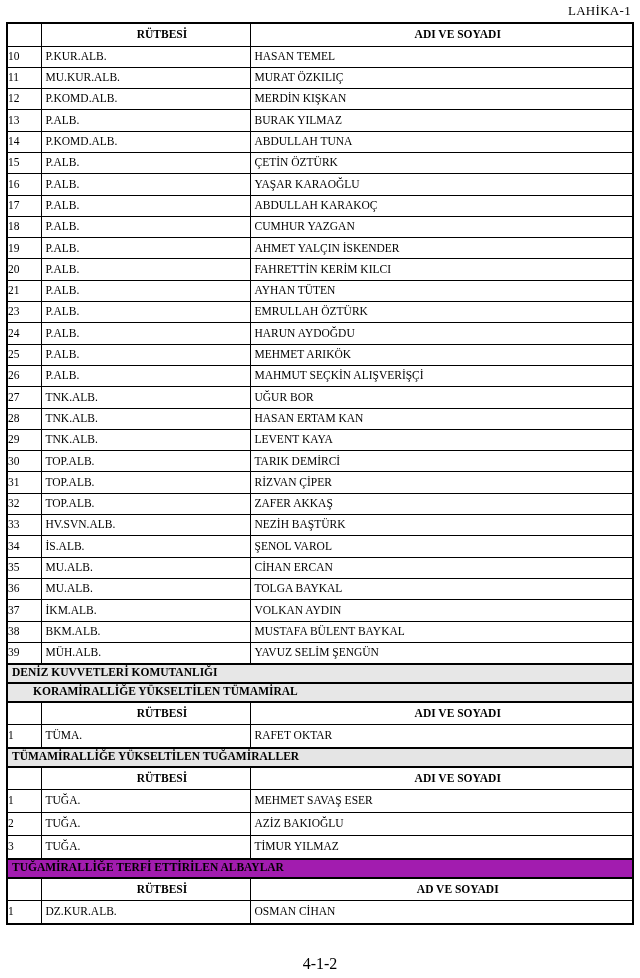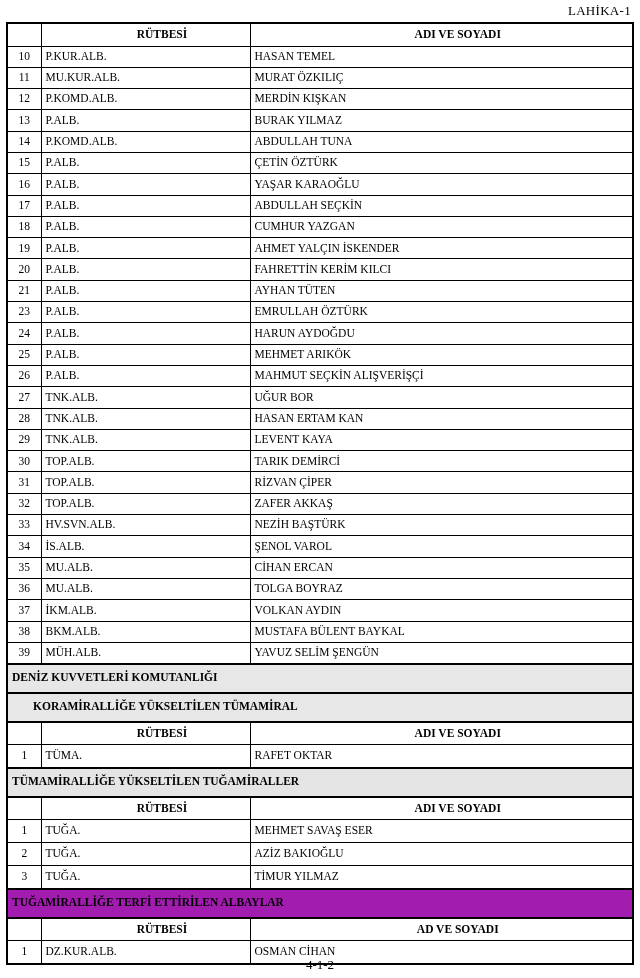--- a/index.html
+++ b/index.html
@@ -28,33 +28,33 @@
     font-size: 11.5px;
     line-height: 1;
     padding: 0 4px;
     vertical-align: middle;
     white-space: nowrap;
     overflow: hidden;
   }
   tr.data-row { height: 23px; }
   tr.data-row.compact { height: 21.3px; }
   tr.header-row { height: 23px; }
-  tr.band-row { height: 29px; }
-  .doc-table td.c0 { text-align: center; padding: 0; }
+  tr.band-row { height: 19px; }
+  .doc-table td.c0 { text-align: left; padding: 0; }
   .doc-table .header-row td { font-weight: bold; text-align: center; padding-left: 37px; }
   tr.band-row td {
     font-weight: bold;
     text-align: left;
     border-top: 2px solid #000;
     border-bottom: 2px solid #000;
   }
   .page-footer {
     position: absolute; bottom: 5px; left: 0; right: 0;
     text-align: center;
-    font-size: 13px;
+    font-size: 16px;
   }
 </style>
 </head>
 <body>
 
 <div class="annex">LAHİKA-1</div>
 
 <table class="doc-table">
   <colgroup>
     <col style="width:34px">
@@ -98,21 +98,21 @@
         <td class="c2">ÇETİN ÖZTÜRK</td>
       </tr>
       <tr class="data-row compact">
         <td class="c0">16</td>
         <td class="c1">P.ALB.</td>
         <td class="c2">YAŞAR KARAOĞLU</td>
       </tr>
       <tr class="data-row compact">
         <td class="c0">17</td>
         <td class="c1">P.ALB.</td>
-        <td class="c2">ABDULLAH SEÇKİN</td>
+        <td class="c2">ABDULLAH KARAKOÇ</td>
       </tr>
       <tr class="data-row compact">
         <td class="c0">18</td>
         <td class="c1">P.ALB.</td>
         <td class="c2">CUMHUR YAZGAN</td>
       </tr>
       <tr class="data-row compact">
         <td class="c0">19</td>
         <td class="c1">P.ALB.</td>
         <td class="c2">AHMET YALÇIN İSKENDER</td>
@@ -188,21 +188,21 @@
         <td class="c2">ŞENOL VAROL</td>
       </tr>
       <tr class="data-row compact">
         <td class="c0">35</td>
         <td class="c1">MU.ALB.</td>
         <td class="c2">CİHAN ERCAN</td>
       </tr>
       <tr class="data-row compact">
         <td class="c0">36</td>
         <td class="c1">MU.ALB.</td>
-        <td class="c2">TOLGA BOYRAZ</td>
+        <td class="c2">TOLGA BAYKAL</td>
       </tr>
       <tr class="data-row compact">
         <td class="c0">37</td>
         <td class="c1">İKM.ALB.</td>
         <td class="c2">VOLKAN AYDIN</td>
       </tr>
       <tr class="data-row compact">
         <td class="c0">38</td>
         <td class="c1">BKM.ALB.</td>
         <td class="c2">MUSTAFA BÜLENT BAYKAL</td>

